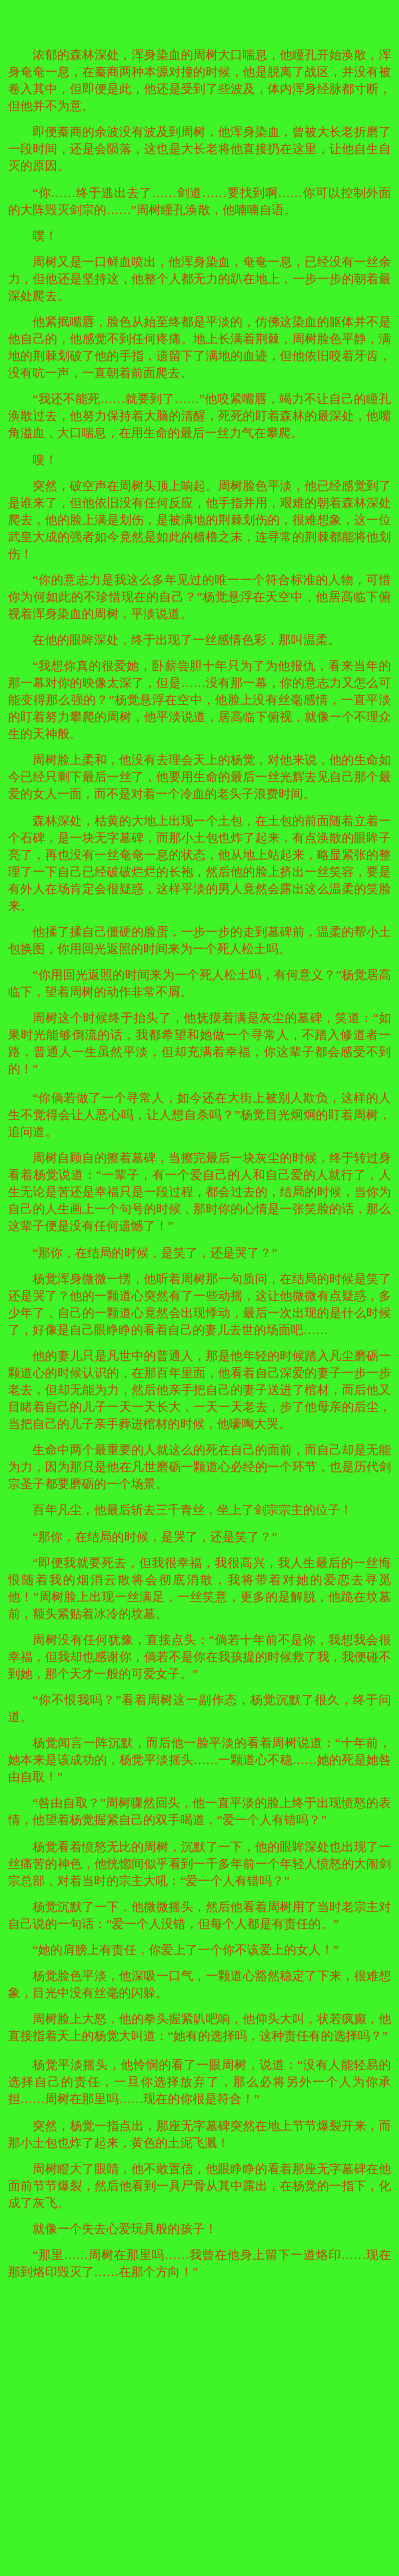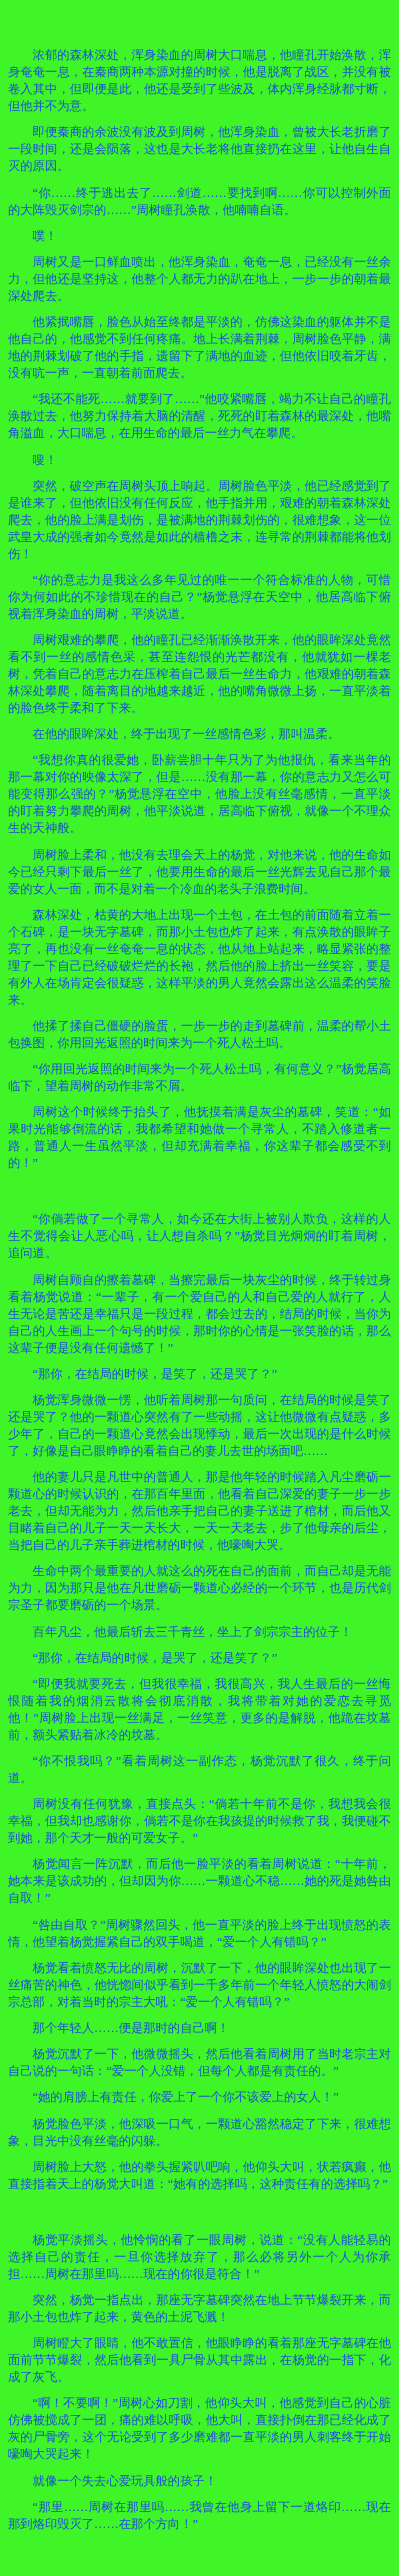--- a/index.html
+++ b/index.html
@@ -2,76 +2,73 @@
 <html style="font-size:9.8px"><head>
 <meta charset="utf-8">
 <style>
   html, body { margin: 0; padding: 0; }
   .page {
     width: 399px;
     height: 2576px;
     box-sizing: border-box;
     padding: 38px 8px 0 8px;
     background: #3FF528;
-    color: #1d4ed8;
+    color: #c2410c;
     font-family: "Liberation Serif", "DejaVu Serif", serif;
     font-size: 12.3px;
     line-height: 17px;
     text-align: justify;
     overflow: hidden;
   }
   .page p {
     margin: 9.2px 0;
     text-indent: 2em;
     word-break: break-all;
   }
-  .page p.gap-double { margin-top: 39px; }
+  .page p.gap-double { margin-top: 12px; }
 </style>
 </head>
 <body>
 
 <div class="page">
   <p>浓郁的森林深处，浑身染血的周树大口喘息，他瞳孔开始涣散，浑身奄奄一息，在秦商两种本源对撞的时候，他是脱离了战区，并没有被卷入其中，但即便是此，他还是受到了些波及，体内浑身经脉都寸断，但他并不为意。</p>
   <p>即便秦商的余波没有波及到周树，他浑身染血，曾被大长老折磨了一段时间，还是会陨落，这也是大长老将他直接扔在这里，让他自生自灭的原因。</p>
   <p>“你……终于逃出去了……剑道……要找到啊……你可以控制外面的大阵毁灭剑宗的……”周树瞳孔涣散，他喃喃自语。</p>
   <p>噗！</p>
   <p>周树又是一口鲜血喷出，他浑身染血，奄奄一息，已经没有一丝余力，但他还是坚持这，他整个人都无力的趴在地上，一步一步的朝着最深处爬去。</p>
   <p>他紧抿嘴唇，脸色从始至终都是平淡的，仿佛这染血的躯体并不是他自己的，他感觉不到任何疼痛。地上长满着荆棘，周树脸色平静，满地的荆棘划破了他的手指，遗留下了满地的血迹，但他依旧咬着牙齿，没有吭一声，一直朝着前面爬去。</p>
   <p>“我还不能死……就要到了……”他咬紧嘴唇，竭力不让自己的瞳孔涣散过去，他努力保持着大脑的清醒，死死的盯着森林的最深处，他嘴角溢血，大口喘息，在用生命的最后一丝力气在攀爬。</p>
   <p>嗖！</p>
   <p>突然，破空声在周树头顶上响起。周树脸色平淡，他已经感觉到了是谁来了，但他依旧没有任何反应，他手指并用，艰难的朝着森林深处爬去，他的脸上满是划伤，是被满地的荆棘划伤的，很难想象，这一位武皇大成的强者如今竟然是如此的樯橹之末，连寻常的荆棘都能将他划伤！</p>
   <p>“你的意志力是我这么多年见过的唯一一个符合标准的人物，可惜你为何如此的不珍惜现在的自己？”杨觉悬浮在天空中，他居高临下俯视着浑身染血的周树，平淡说道。</p>
-  <p>周树艰难的攀爬，他的瞳孔已经渐渐涣散开来，他的眼眸深处竟然看不到一丝的感情色采，甚至连怨恨的光芒都没有，他就犹如一棵老树，凭着自己的意志力在压榨着自己最后一丝生命力，他艰难的朝着森林深处攀爬，随着离目的地越来越近，他的嘴角微微上扬，一直平淡着的脸色终于柔和了下来。</p>
   <p>在他的眼眸深处，终于出现了一丝感情色彩，那叫温柔。</p>
   <p>“我想你真的很爱她，卧薪尝胆十年只为了为他报仇，看来当年的那一幕对你的映像太深了，但是……没有那一幕，你的意志力又怎么可能变得那么强的？”杨觉悬浮在空中，他脸上没有丝毫感情，一直平淡的盯着努力攀爬的周树，他平淡说道，居高临下俯视，就像一个不理众生的天神般。</p>
   <p>周树脸上柔和，他没有去理会天上的杨觉，对他来说，他的生命如今已经只剩下最后一丝了，他要用生命的最后一丝光辉去见自己那个最爱的女人一面，而不是对着一个冷血的老头子浪费时间。</p>
   <p>森林深处，枯黄的大地上出现一个土包，在土包的前面随着立着一个石碑，是一块无字墓碑，而那小土包也炸了起来，有点涣散的眼眸子亮了，再也没有一丝奄奄一息的状态，他从地上站起来，略显紧张的整理了一下自己已经破破烂烂的长袍，然后他的脸上挤出一丝笑容，要是有外人在场肯定会很疑惑，这样平淡的男人竟然会露出这么温柔的笑脸来。</p>
   <p>他揉了揉自己僵硬的脸蛋，一步一步的走到墓碑前，温柔的帮小土包换图，你用回光返照的时间来为一个死人松土吗。</p>
   <p>“你用回光返照的时间来为一个死人松土吗，有何意义？”杨觉居高临下，望着周树的动作非常不屑。</p>
   <p>周树这个时候终于抬头了，他抚摸着满是灰尘的墓碑，笑道：“如果时光能够倒流的话，我都希望和她做一个寻常人，不踏入修道者一路，普通人一生虽然平淡，但却充满着幸福，你这辈子都会感受不到的！”</p>
   <p class="gap-double">“你倘若做了一个寻常人，如今还在大街上被别人欺负，这样的人生不觉得会让人恶心吗，让人想自杀吗？”杨觉目光炯炯的盯着周树，追问道。</p>
   <p>周树自顾自的擦着墓碑，当擦完最后一块灰尘的时候，终于转过身看着杨觉说道：“一辈子，有一个爱自己的人和自己爱的人就行了，人生无论是苦还是幸福只是一段过程，都会过去的，结局的时候，当你为自己的人生画上一个句号的时候，那时你的心情是一张笑脸的话，那么这辈子便是没有任何遗憾了！”</p>
   <p>“那你，在结局的时候，是笑了，还是哭了？”</p>
   <p>杨觉浑身微微一愣，他听着周树那一句质问，在结局的时候是笑了还是哭了？他的一颗道心突然有了一些动摇，这让他微微有点疑惑，多少年了，自己的一颗道心竟然会出现悸动，最后一次出现的是什么时候了，好像是自己眼睁睁的看着自己的妻儿去世的场面吧……</p>
   <p>他的妻儿只是凡世中的普通人，那是他年轻的时候踏入凡尘磨砺一颗道心的时候认识的，在那百年里面，他看着自己深爱的妻子一步一步老去，但却无能为力，然后他亲手把自己的妻子送进了棺材，而后他又目睹着自己的儿子一天一天长大，一天一天老去，步了他母亲的后尘，当把自己的儿子亲手葬进棺材的时候，他嚎啕大哭。</p>
   <p>生命中两个最重要的人就这么的死在自己的面前，而自己却是无能为力，因为那只是他在凡世磨砺一颗道心必经的一个环节，也是历代剑宗圣子都要磨砺的一个场景。</p>
   <p>百年凡尘，他最后斩去三千青丝，坐上了剑宗宗主的位子！</p>
   <p>“那你，在结局的时候，是哭了，还是笑了？”</p>
   <p>“即便我就要死去，但我很幸福，我很高兴，我人生最后的一丝悔恨随着我的烟消云散将会彻底消散，我将带着对她的爱恋去寻觅他！”周树脸上出现一丝满足，一丝笑意，更多的是解脱，他跪在坟墓前，额头紧贴着冰冷的坟墓。</p>
+  <p>周树没有任何犹豫，直接点头：“倘若十年前不是你，我想我会很幸福，但我却也感谢你，倘若不是你在我孩提的时候救了我，我便碰不到她，那个天才一般的可爱女子。”</p>
   <p>“你不恨我吗？”看着周树这一副作态，杨觉沉默了很久，终于问道。</p>
-  <p>周树没有任何犹豫，直接点头：“倘若十年前不是你，我想我会很幸福，但我却也感谢你，倘若不是你在我孩提的时候救了我，我便碰不到她，那个天才一般的可爱女子。”</p>
-  <p>杨觉闻言一阵沉默，而后他一脸平淡的看着周树说道：“十年前，她本来是该成功的，但却因为你……一颗道心不稳……她的死是她咎由自取！”</p>
+  <p>杨觉闻言一阵沉默，而后他一脸平淡的看着周树说道：“十年前，她本来是该成功的，杨觉平淡摇头……一颗道心不稳……她的死是她咎由自取！”</p>
   <p>“咎由自取？”周树骤然回头，他一直平淡的脸上终于出现愤怒的表情，他望着杨觉握紧自己的双手喝道，“爱一个人有错吗？”</p>
   <p>杨觉看着愤怒无比的周树，沉默了一下，他的眼眸深处也出现了一丝痛苦的神色，他恍惚间似乎看到一千多年前一个年轻人愤怒的大闹剑宗总部，对着当时的宗主大吼：“爱一个人有错吗？”</p>
-  <p>那个年轻人……便是那时的自己啊！</p>
   <p>杨觉沉默了一下，他微微摇头，然后他看着周树用了当时老宗主对自己说的一句话：“爱一个人没错，但每个人都是有责任的。”</p>
   <p>“她的肩膀上有责任，你爱上了一个你不该爱上的女人！”</p>
   <p>杨觉脸色平淡，他深吸一口气，一颗道心豁然稳定了下来，很难想象，目光中没有丝毫的闪躲。</p>
   <p>周树脸上大怒，他的拳头握紧叭吧响，他仰头大叫，状若疯癫，他直接指着天上的杨觉大叫道：“她有的选择吗，这种责任有的选择吗？”</p>
   <p class="gap-double">杨觉平淡摇头，他怜悯的看了一眼周树，说道：“没有人能轻易的选择自己的责任，一旦你选择放弃了，那么必将另外一个人为你承担……周树在那里吗……现在的你很是符合！”</p>
   <p>突然，杨觉一指点出，那座无字墓碑突然在地上节节爆裂开来，而那小土包也炸了起来，黄色的土泥飞溅！</p>
   <p>周树瞪大了眼睛，他不敢置信，他眼睁睁的看着那座无字墓碑在他面前节节爆裂，然后他看到一具尸骨从其中露出，在杨觉的一指下，化成了灰飞。</p>
-  <p>“啊！不要啊！”周树心如刀割，他仰头大叫，他感觉到自己的心脏仿佛被搅成了一团，痛的难以呼吸，他大叫，直接扑倒在那已经化成了灰的尸骨旁，这个无论受到了多少磨难都一直平淡的男人刺客终于开始嚎啕大哭起来！</p>
   <p>就像一个失去心爱玩具般的孩子！</p>
   <p>“那里……周树在那里吗……我曾在他身上留下一道烙印……现在那到烙印毁灭了……在那个方向！”</p>
 
 </div>
 
 
 </body></html>

